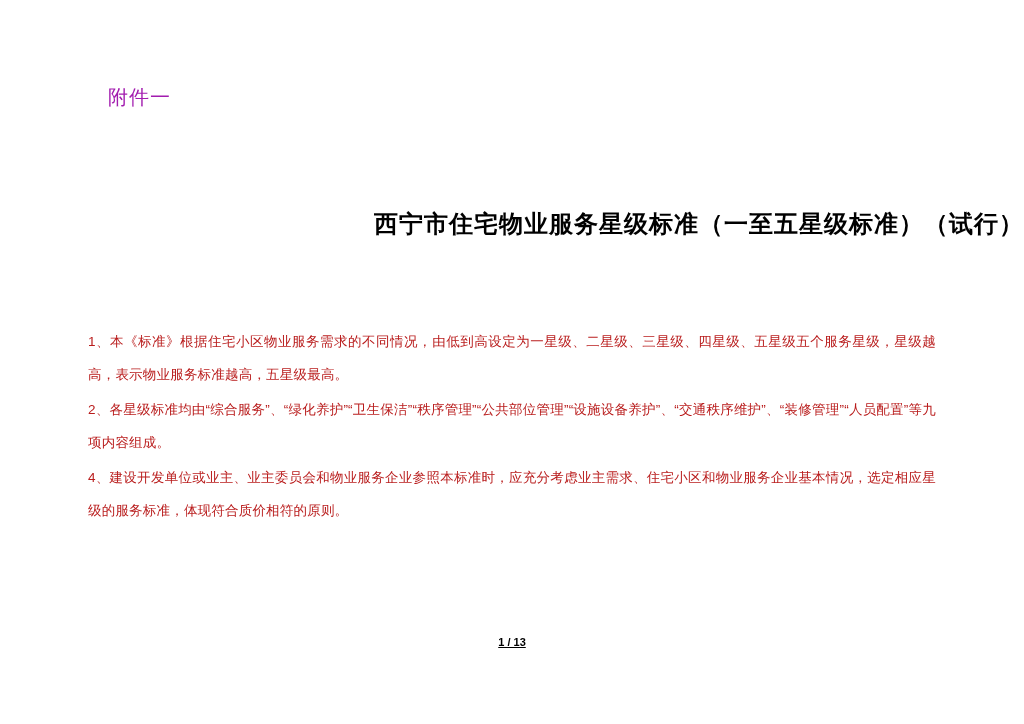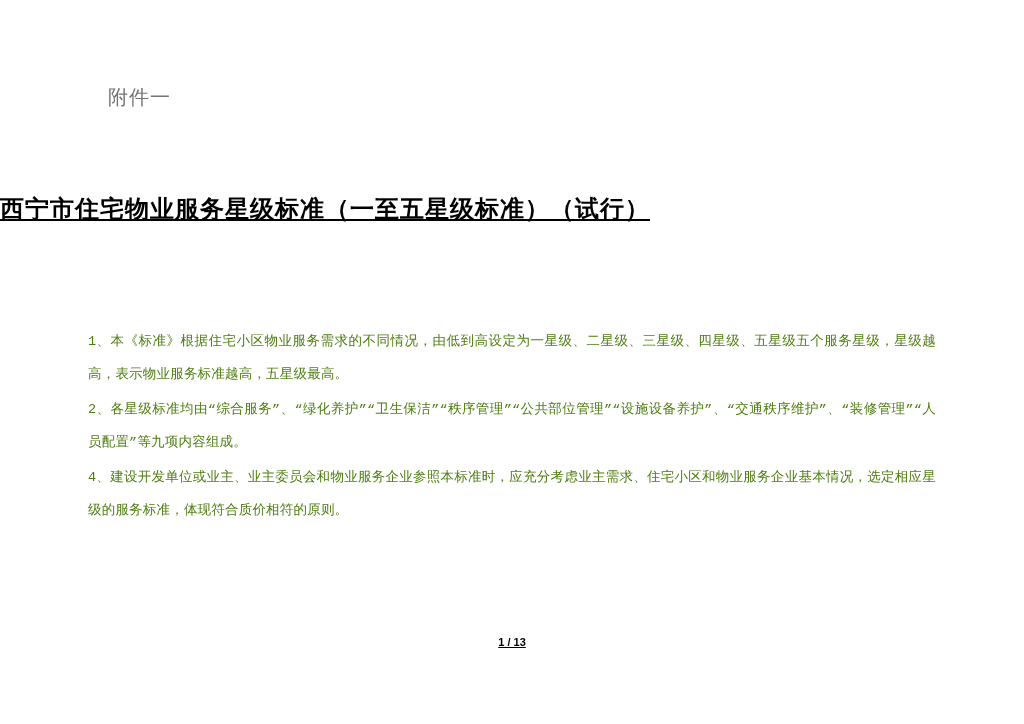--- a/index.html
+++ b/index.html
@@ -29,50 +29,49 @@
     bottom: 0;
     padding: 0;
   }
   .attachment-label {
     position: absolute;
     left: 108px;
     top: 84px;
     font-family: "Liberation Serif", serif;
     font-size: 20px;
     letter-spacing: 1px;
-    color: #737373;
+    color: #a21caf;
     white-space: nowrap;
   }
   .doc-title {
     position: absolute;
     left: 0;
     right: 0;
-    top: 193px;
-    text-align: left;
+    top: 208px;
+    text-align: right;
     font-family: "Liberation Serif", serif;
     font-size: 24px;
     font-weight: bold;
     letter-spacing: 1px;
     color: #000000;
     white-space: nowrap;
-    text-decoration: underline;
   }
   .body-block {
     position: absolute;
     left: 88px;
     right: 88px;
     top: 325px;
   }
   .para {
-    font-family: Liberation Mono, monospace;
+    font-family: Liberation Sans, sans-serif;
     font-size: 13.5px;
     line-height: 2.45;
     text-align: justify;
     text-justify: inter-ideograph;
-    color: #4d7c0f;
+    color: #b91c1c;
     margin: 0 0 2px 0;
     letter-spacing: 0.2px;
   }
   .page-number {
     position: absolute;
     left: 0;
     right: 0;
     top: 636px;
     text-align: center;
     font-family: "Liberation Sans", sans-serif;

